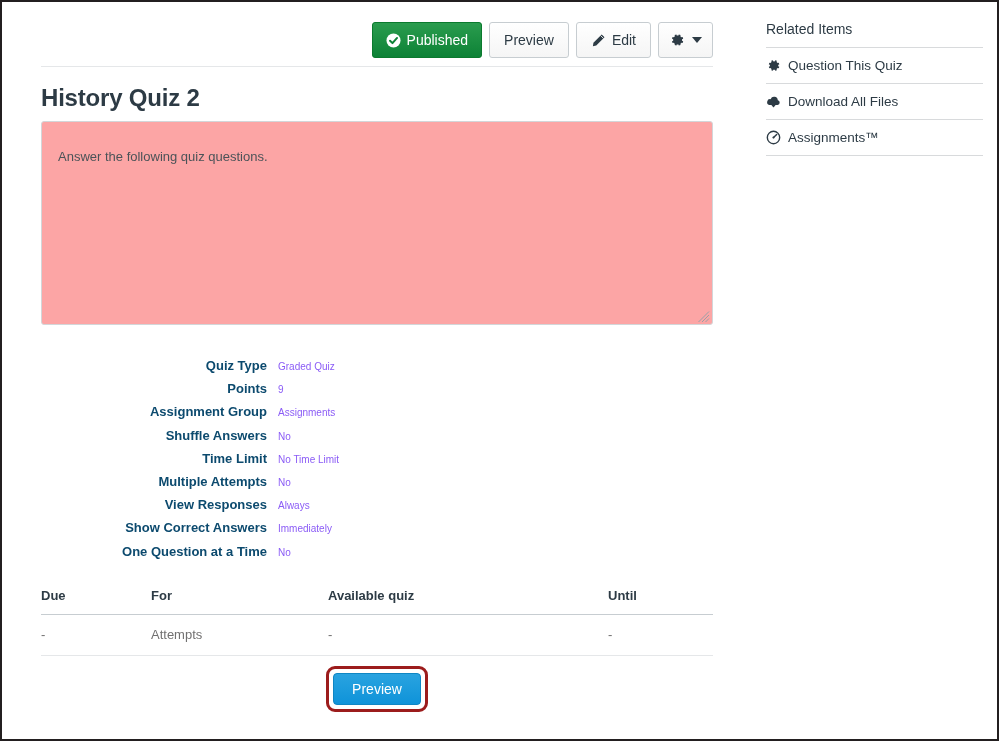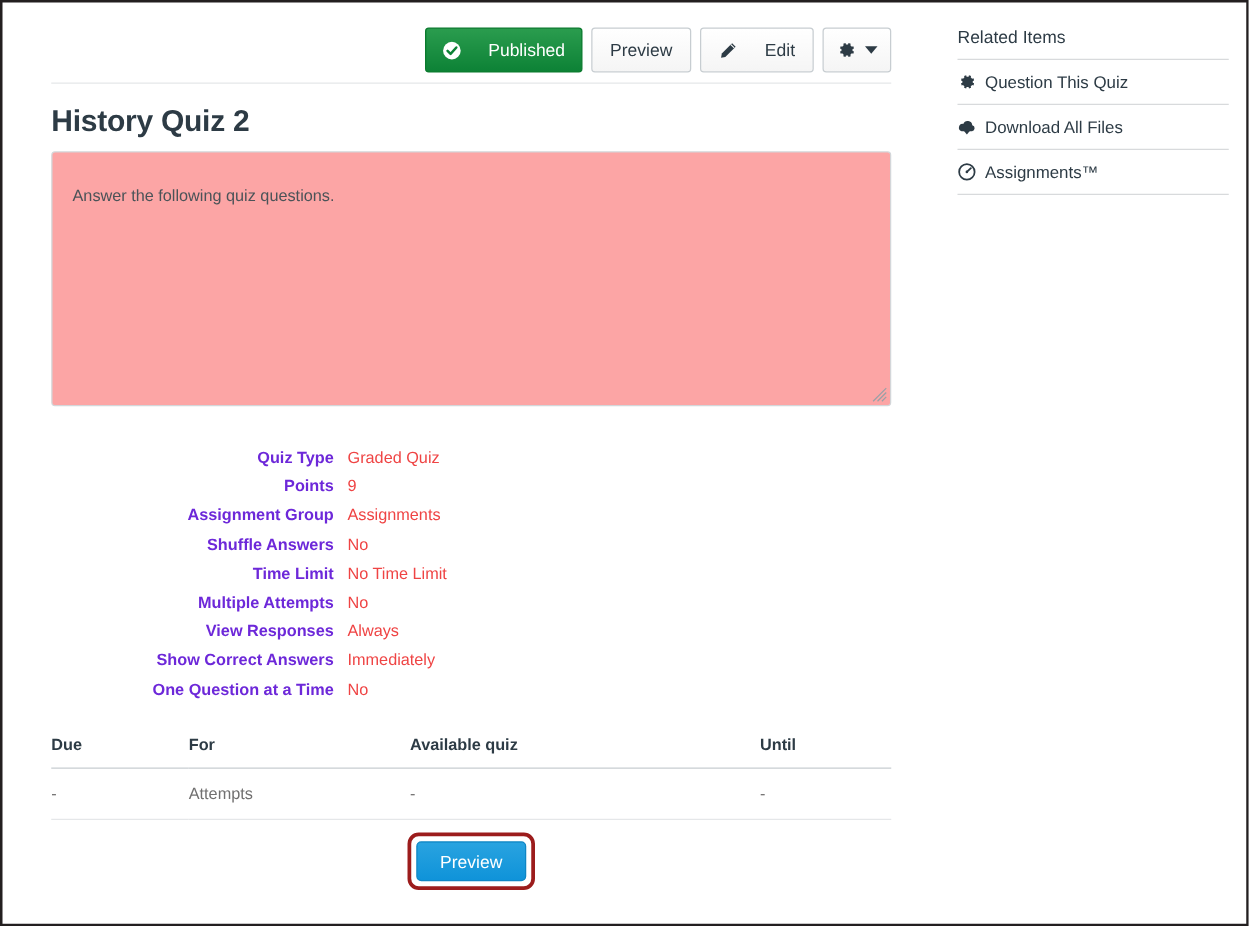--- a/index.html
+++ b/index.html
@@ -45,21 +45,21 @@
     border: 1px solid #c7cdd1;
     border-radius: 3px;
     background: #ffffff;
     background-image: linear-gradient(#ffffff, #f5f5f5);
     color: #2d3b45;
     font-size: 14px;
     font-family: "Liberation Sans", sans-serif;
     display: inline-flex;
     align-items: center;
     justify-content: center;
-    gap: 22px;
+    gap: 6px;
     padding: 0 14px;
     cursor: pointer;
     white-space: nowrap;
   }
   .btn-published {
     background: #0b8a35;
     background-image: linear-gradient(#2a9c4e, #0d8236);
     border-color: #0b7a2e;
     color: #ffffff;
     font-weight: normal;
@@ -148,26 +148,26 @@
     display: flex;
     align-items: baseline;
     height: 23.2px;
   }
   .detail-label {
     width: 226px;
     text-align: right;
     padding-right: 0;
     font-size: 13px;
     font-weight: bold;
-    color: #6d28d9;
+    color: #0c4a6e;
     flex: 0 0 226px;
   }
   .detail-value {
-    font-size: 13px;
-    color: #ef4444;
+    font-size: 10px;
+    color: #8b5cf6;
     padding-left: 11px;
   }
 
   
   .avail-table {
     position: absolute;
     left: 39px;
     top: 586px;
     width: 672px;
     border-collapse: collapse;

